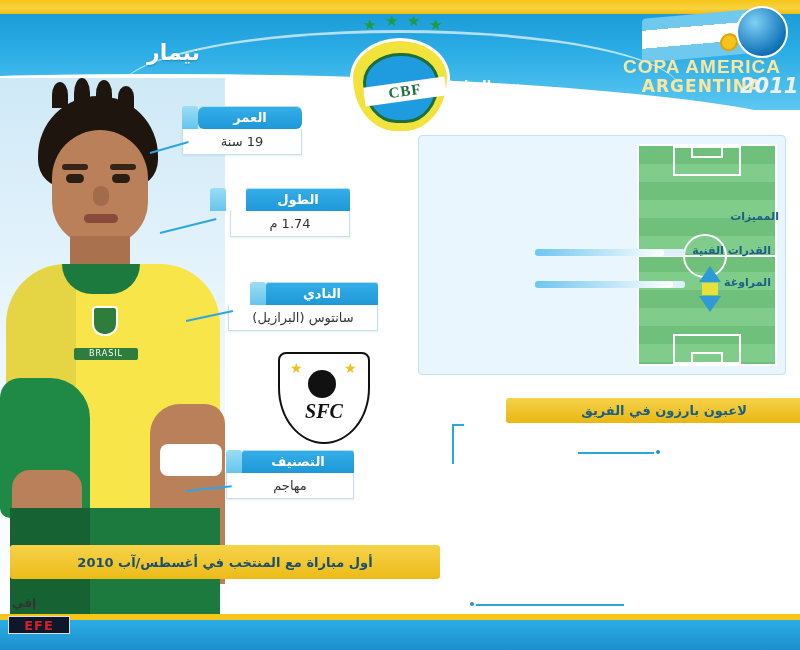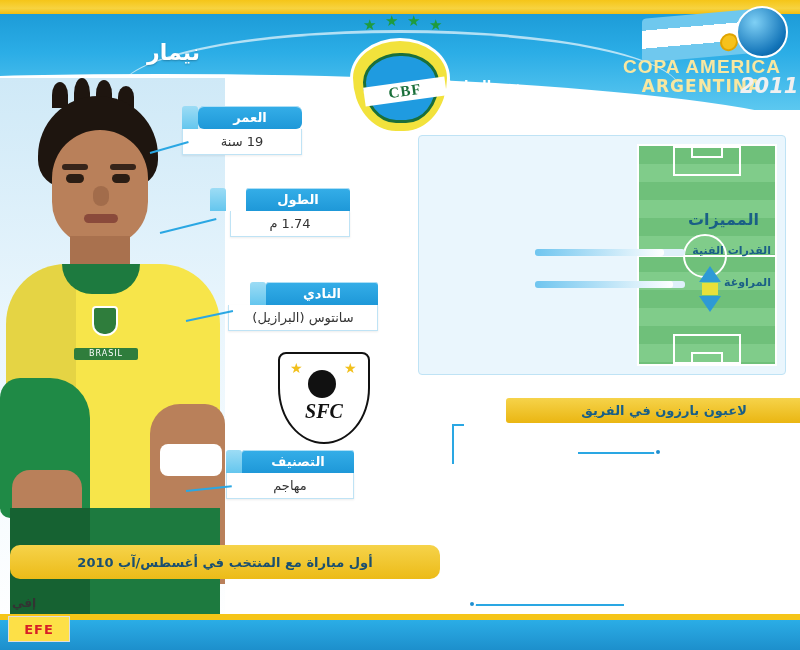--- a/index.html
+++ b/index.html
@@ -180,36 +180,36 @@
     background: linear-gradient(to bottom,#f6d34a,#eab612); color:#1a5f86;
   }
 
   
   .mate { position:absolute; }
 
   
   .bottom-banner {
     position:absolute; top:545px; left:10px; width:430px; height:34px;
     background: linear-gradient(to bottom,#f6d34a,#ecbb18);
-    border-radius:10px;
+    border-radius:3px;
     display:flex; align-items:center; justify-content:center;
     color:#1a4f70; font-size:13px; font-weight:bold;
   }
   .bottom-bar {
     position:absolute; top:620px; left:0; width:800px; height:30px;
     background: linear-gradient(to bottom, #2badE6 0%, #1d8fcc 100%);
   }
   .bottom-bar-yellow {
     position:absolute; top:614px; left:0; width:800px; height:7px;
     background:#f5c518;
   }
   .efe { position:absolute; top:596px; left:12px; font-size:12px; color:#333;
     font-weight:bold; }
-  .efe-logo { position:absolute; top:616px; left:8px; width:62px; height:26px;
-    background:#fde047; color:#d81f26; font-weight:bold; font-size:13px;
+  .efe-logo { position:absolute; top:616px; left:8px; width:62px; height:18px;
+    background:#0f172a; color:#d81f26; font-weight:bold; font-size:13px;
     display:flex; align-items:center; justify-content:center; letter-spacing:1px;
     border:1px solid #ddd; }
 
   
   .santos { position:absolute; top:352px; left:278px; width:92px; height:92px; }
   .santos-shield { position:absolute; inset:0; background:#ffffff;
     border:2px solid #111; border-radius: 8px 8px 46px 46px / 8px 8px 56px 56px; }
   .santos-ball { position:absolute; top:18px; left:30px; width:28px; height:28px;
     border-radius:50%; background:#111; }
   .santos-sfc { position:absolute; top:48px; left:0; width:92px; text-align:center;
@@ -335,21 +335,21 @@
       <div class="pitch-line" style="top:0; left:52px; width:32px; height:12px; background:none; border:2px solid #fff;"></div>
       <div class="pitch-line" style="bottom:0; left:52px; width:32px; height:12px; background:none; border:2px solid #fff;"></div>
 
       <div class="pos-marker" style="top:120px;">
         <div style="width:0;height:0;border-left:11px solid transparent;border-right:11px solid transparent;border-bottom:16px solid #2e9ad6;"></div>
         <div style="width:16px;height:12px;background:#e9e03a;margin:1px auto;"></div>
         <div style="width:0;height:0;border-left:11px solid transparent;border-right:11px solid transparent;border-top:16px solid #2e9ad6;"></div>
       </div>
     </div>
 
-    <div style="position:absolute; top:74px; right:26px; font-size:16px; font-weight:bold; color:#1a5f86;" class="arabic">المميزات</div>
+    <div style="position:absolute; top:74px; right:6px; font-size:11px; font-weight:bold; color:#1a5f86;" class="arabic">المميزات</div>
 
     <div class="bar-row" style="top:108px;">
       <div class="bar-label arabic">القدرات الفنية</div>
       <div class="bar-track">
           <div class="bar-fill" id="bar0" style="width: 86%;"></div>
         </div>
     </div>
     <div class="bar-row" style="top:140px;">
       <div class="bar-label arabic">المراوغة</div>
       <div class="bar-track">

